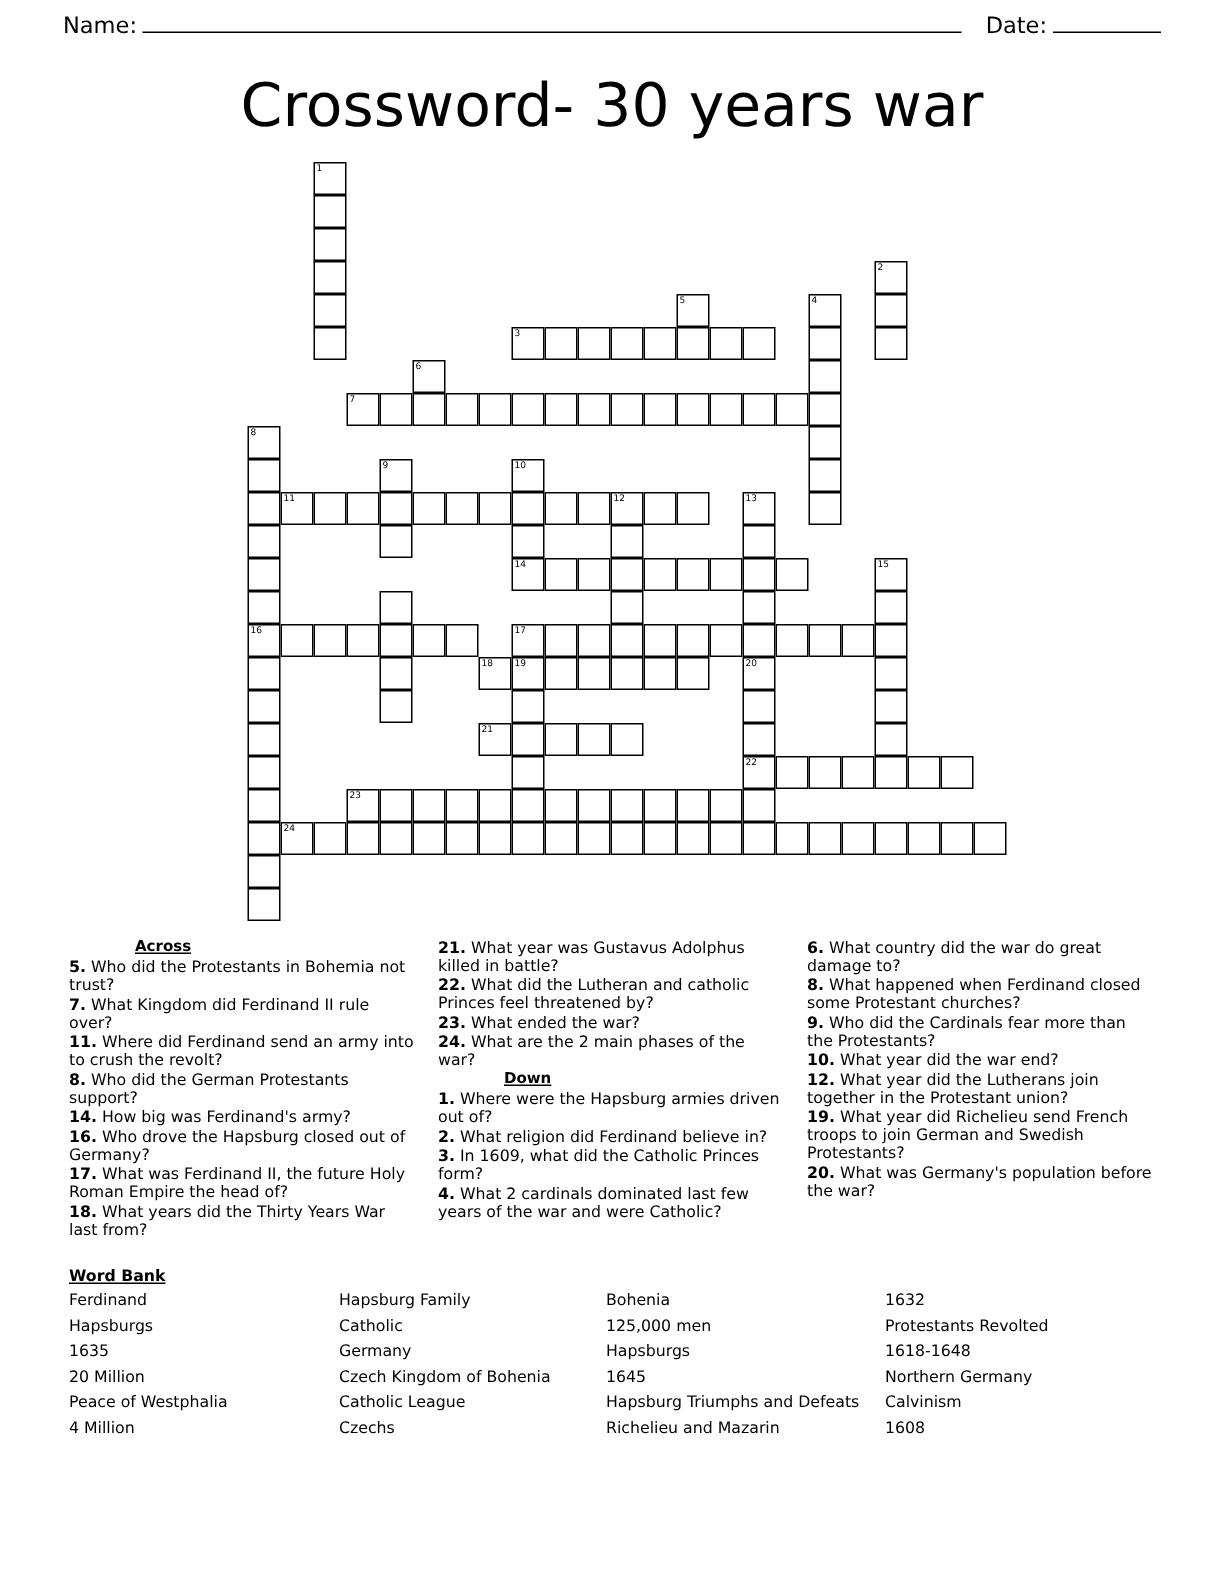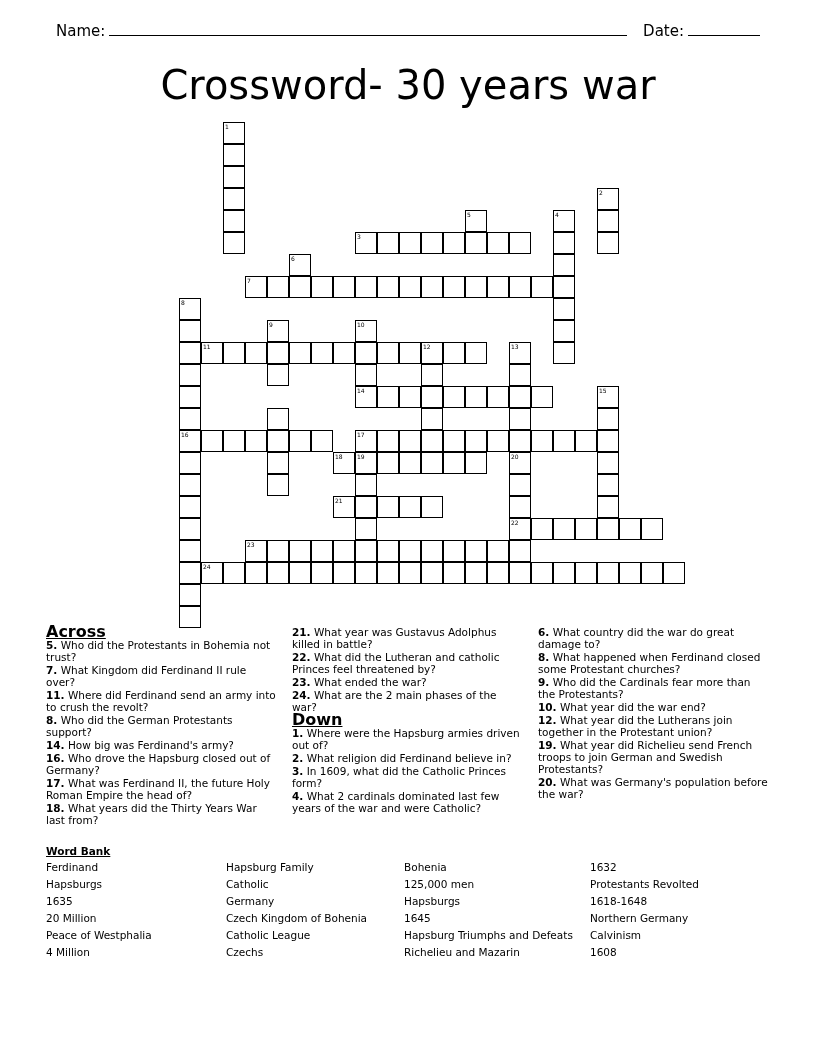--- a/index.html
+++ b/index.html
@@ -13,21 +13,21 @@
     font-family: "DejaVu Sans", sans-serif;
     color: #000000;
     position: relative;
     overflow: hidden;
   }
   .page {
     position: relative;
     width: 816px;
     height: 1056px;
     box-sizing: border-box;
-    padding: 16px;
+    padding: 2px;
   }
   
   .name-date-row {
     display: flex;
     align-items: baseline;
     font-size: 15px;
     padding: 6px 40px 0 40px;
     box-sizing: border-box;
   }
   .name-label {
@@ -93,21 +93,22 @@
   }
   .clue-col {
     width: 234px;
   }
   .clue-col.mid { width: 234px; }
   .clue-col.right { width: 234px; }
   .section-head {
     font-weight: bold;
     text-decoration: underline;
     margin-bottom: 1px;
-    font-size: 16px;
+    font-size: 10px;
+    margin-left: 44px;
   }
   .clue {
     margin-bottom: 1px;
   }
   .clue b { font-weight: bold; }
   
   .wordbank-head {
     position: absolute;
     top: 845px;
     left: 46px;

